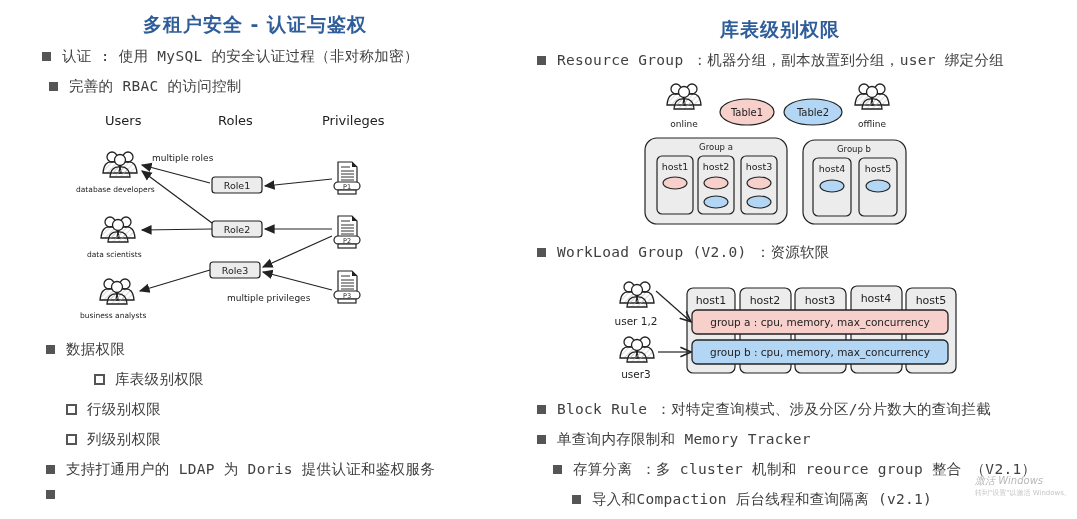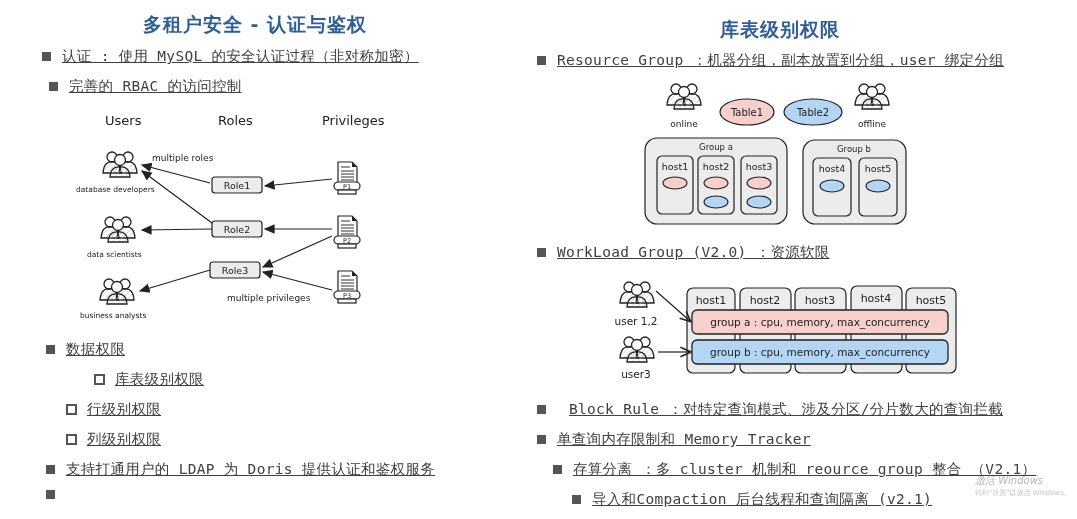--- a/index.html
+++ b/index.html
@@ -1,20 +1,20 @@
 <!DOCTYPE html>
 <html><head>
 <meta charset="utf-8">
 <style>
   html, body { margin: 0; padding: 0; background: #ffffff; }
   body { width: 1077px; height: 519px; position: relative; overflow: hidden;
          font-family: "Liberation Serif", "DejaVu Serif", serif; color: #3a3a3a; }
   .abs { position: absolute; }
   .title { font-family: "DejaVu Sans", sans-serif; font-size: 19px; font-weight: bold; color: #2e5d9a; letter-spacing: 1px; white-space: nowrap; }
-  .bullet-row { position: absolute; display: flex; align-items: center; white-space: nowrap; font-size: 15px; color: #404040; text-decoration: underline; }
+  .bullet-row { position: absolute; display: flex; align-items: center; white-space: nowrap; font-size: 15px; color: #404040; }
   .bullet-row .txt { font-family: "DejaVu Sans Mono", "Liberation Mono", monospace; font-size: 14.5px; letter-spacing: 0.3px; }
   .sq { width: 9px; height: 9px; background: #555; display: inline-block; margin-right: 11px; flex: none; }
   .hollow { width: 7px; height: 7px; border: 2px solid #555; background: #fff; display: inline-block; margin-right: 10px; flex: none; }
   svg text { font-family: "DejaVu Sans", sans-serif; }
   .sketch { font-family: "DejaVu Sans", sans-serif; fill: #222; }
   .wm1 { font-family: "DejaVu Sans", sans-serif; font-size: 10px; color: #b8b8b8; }
   .wm2 { font-family: "DejaVu Sans", sans-serif; font-size: 7px; color: #c4c4c4; }
 </style>
 </head>
 <body>
@@ -222,21 +222,21 @@
 
   <use href="#people3" x="37" y="20"></use>
   <text x="36" y="50" font-size="10.5" text-anchor="middle" class="sketch">user 1,2</text>
   <use href="#people3" x="37" y="75"></use>
   <text x="36" y="103" font-size="10.5" text-anchor="middle" class="sketch">user3</text>
 
   <line x1="56" y1="16" x2="90" y2="46" stroke="#222" stroke-width="1.2" marker-end="url(#arr2)"></line>
   <line x1="58" y1="77" x2="90" y2="77" stroke="#222" stroke-width="1.2" marker-end="url(#arr2)"></line>
 </svg>
 
-<div class="bullet-row" style="left:537px; top:400px;gap:12px;">
+<div class="bullet-row" style="left:537px; top:400px;">
   <span class="sq"></span>
   <span class="txt">Block Rule ：对特定查询模式、涉及分区/分片数大的查询拦截</span>
 </div>
 <div class="bullet-row" style="left:537px; top:430px;">
   <span class="sq"></span>
   <span class="txt">单查询内存限制和 Memory Tracker</span>
 </div>
 <div class="bullet-row" style="left:537px; top:460px;margin-left:16px;">
   <span class="sq"></span>
   <span class="txt">存算分离 ：多 cluster 机制和 reource group 整合 （V2.1）</span>

